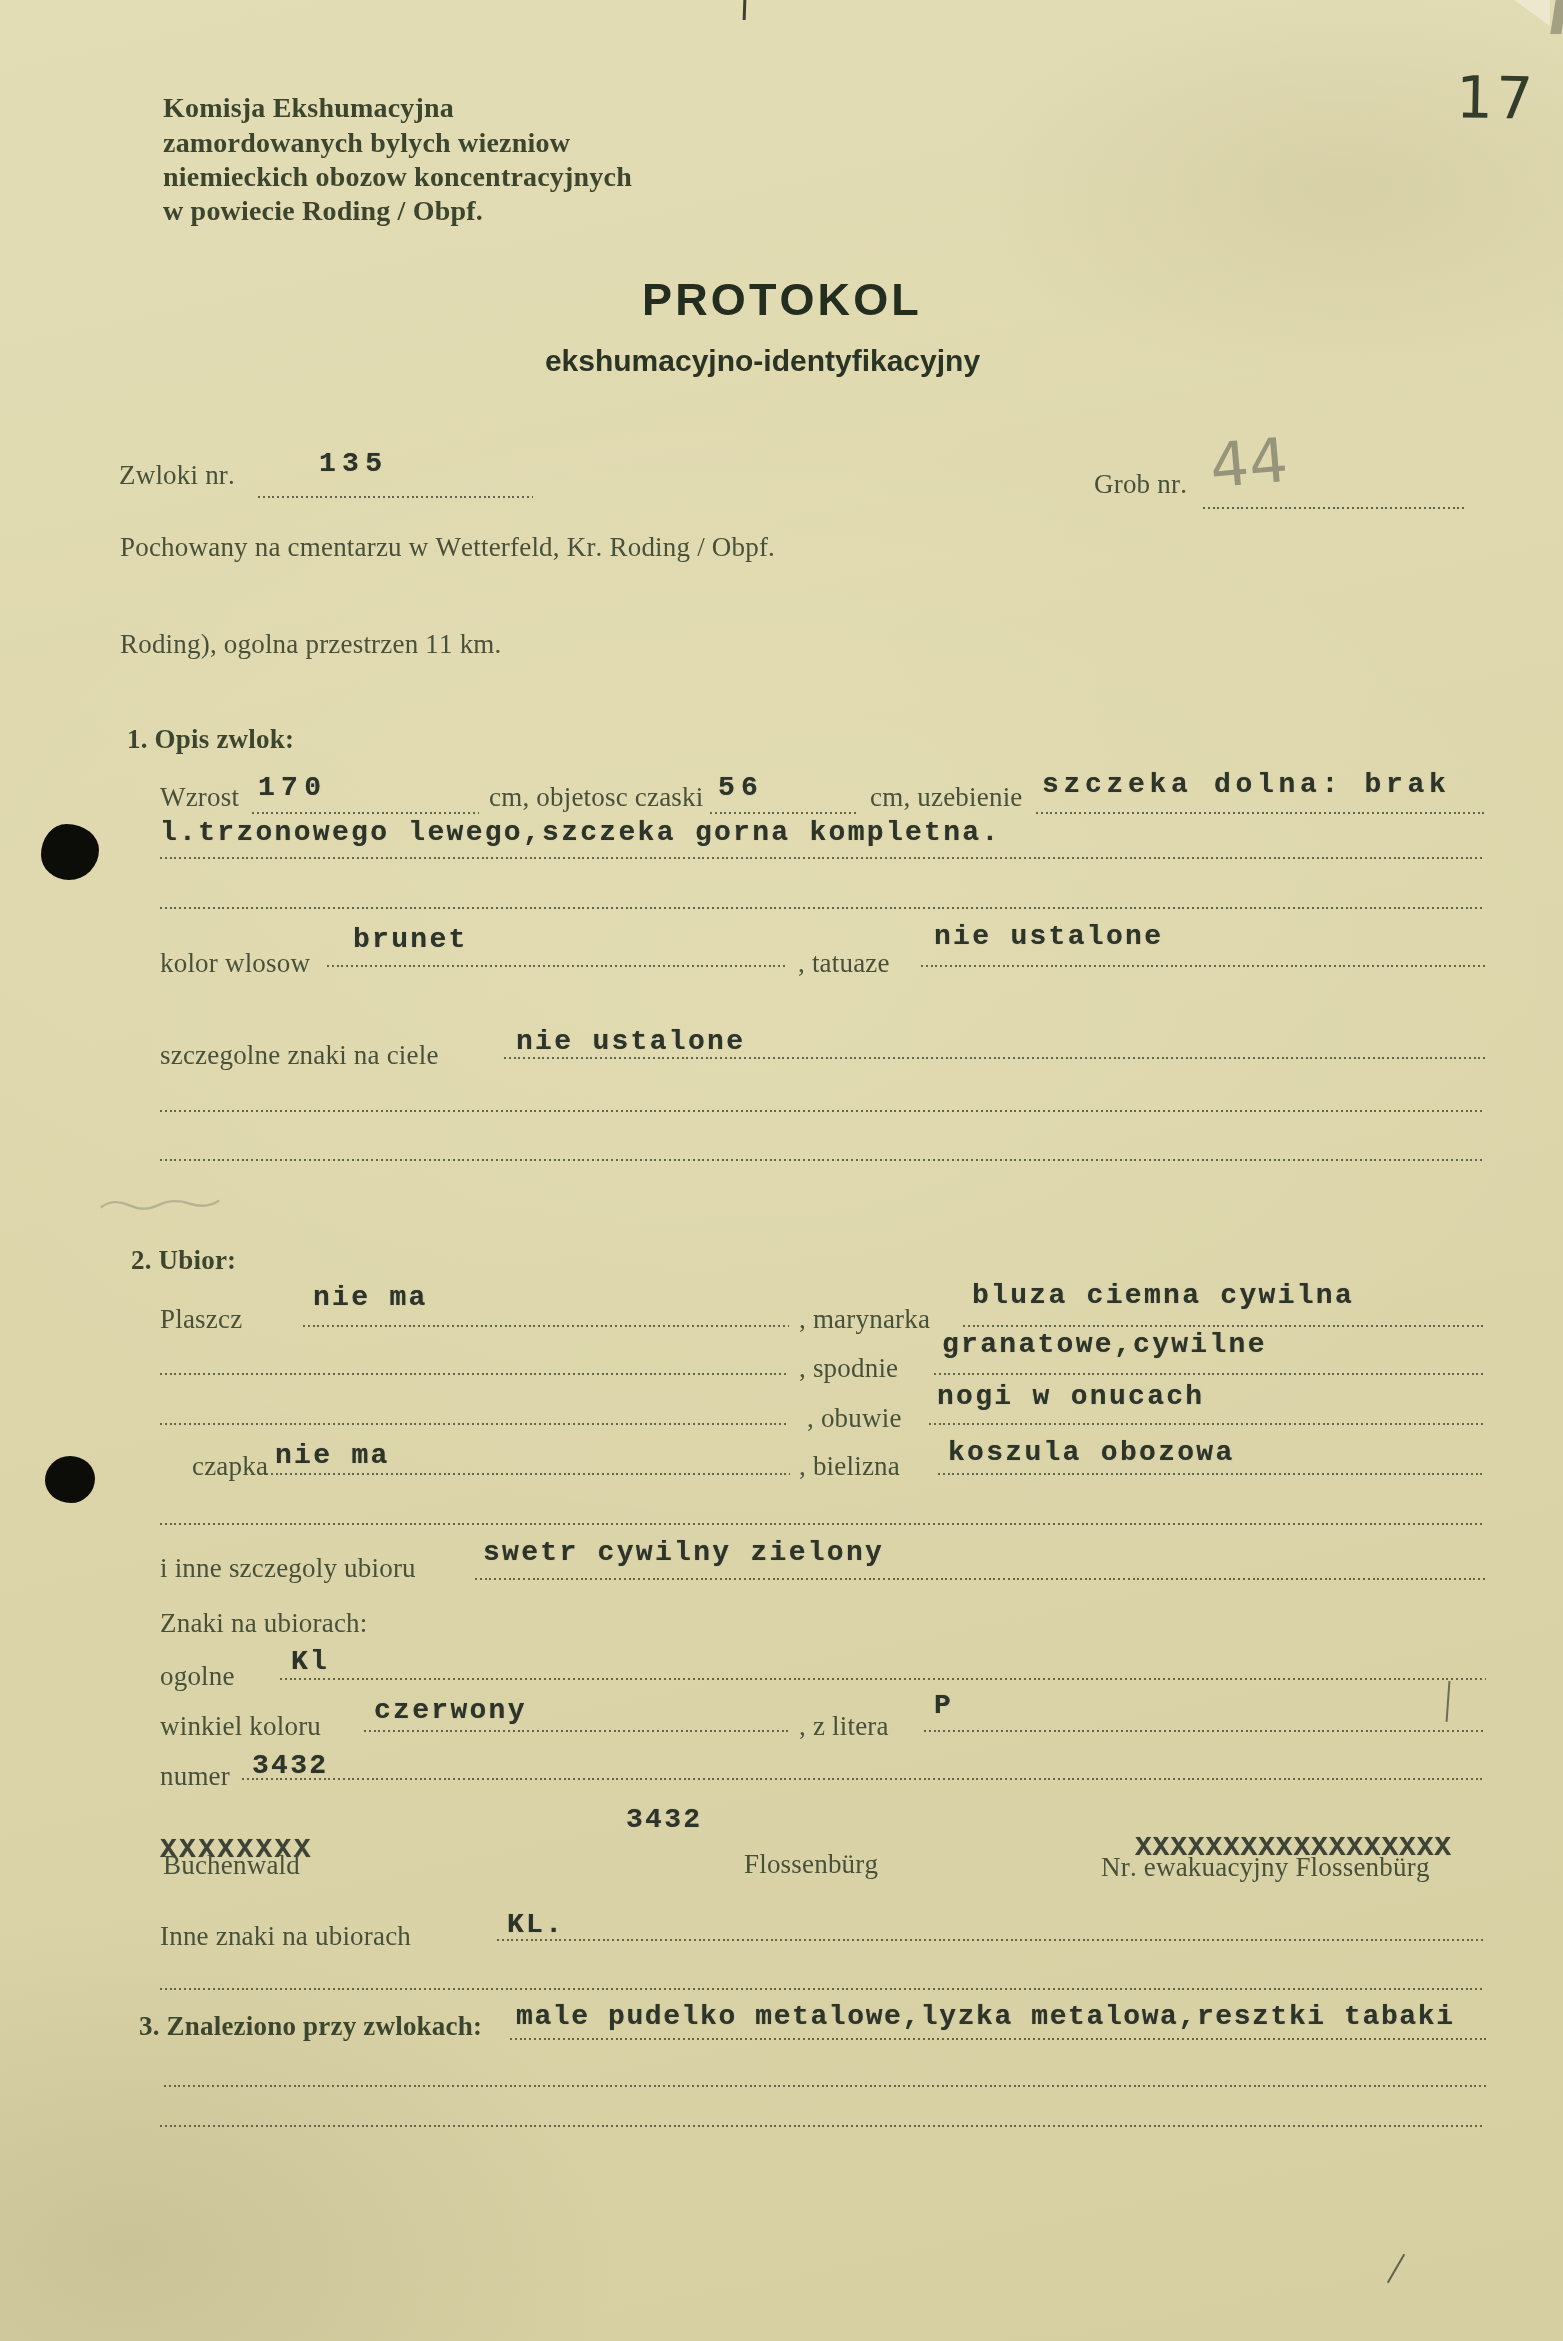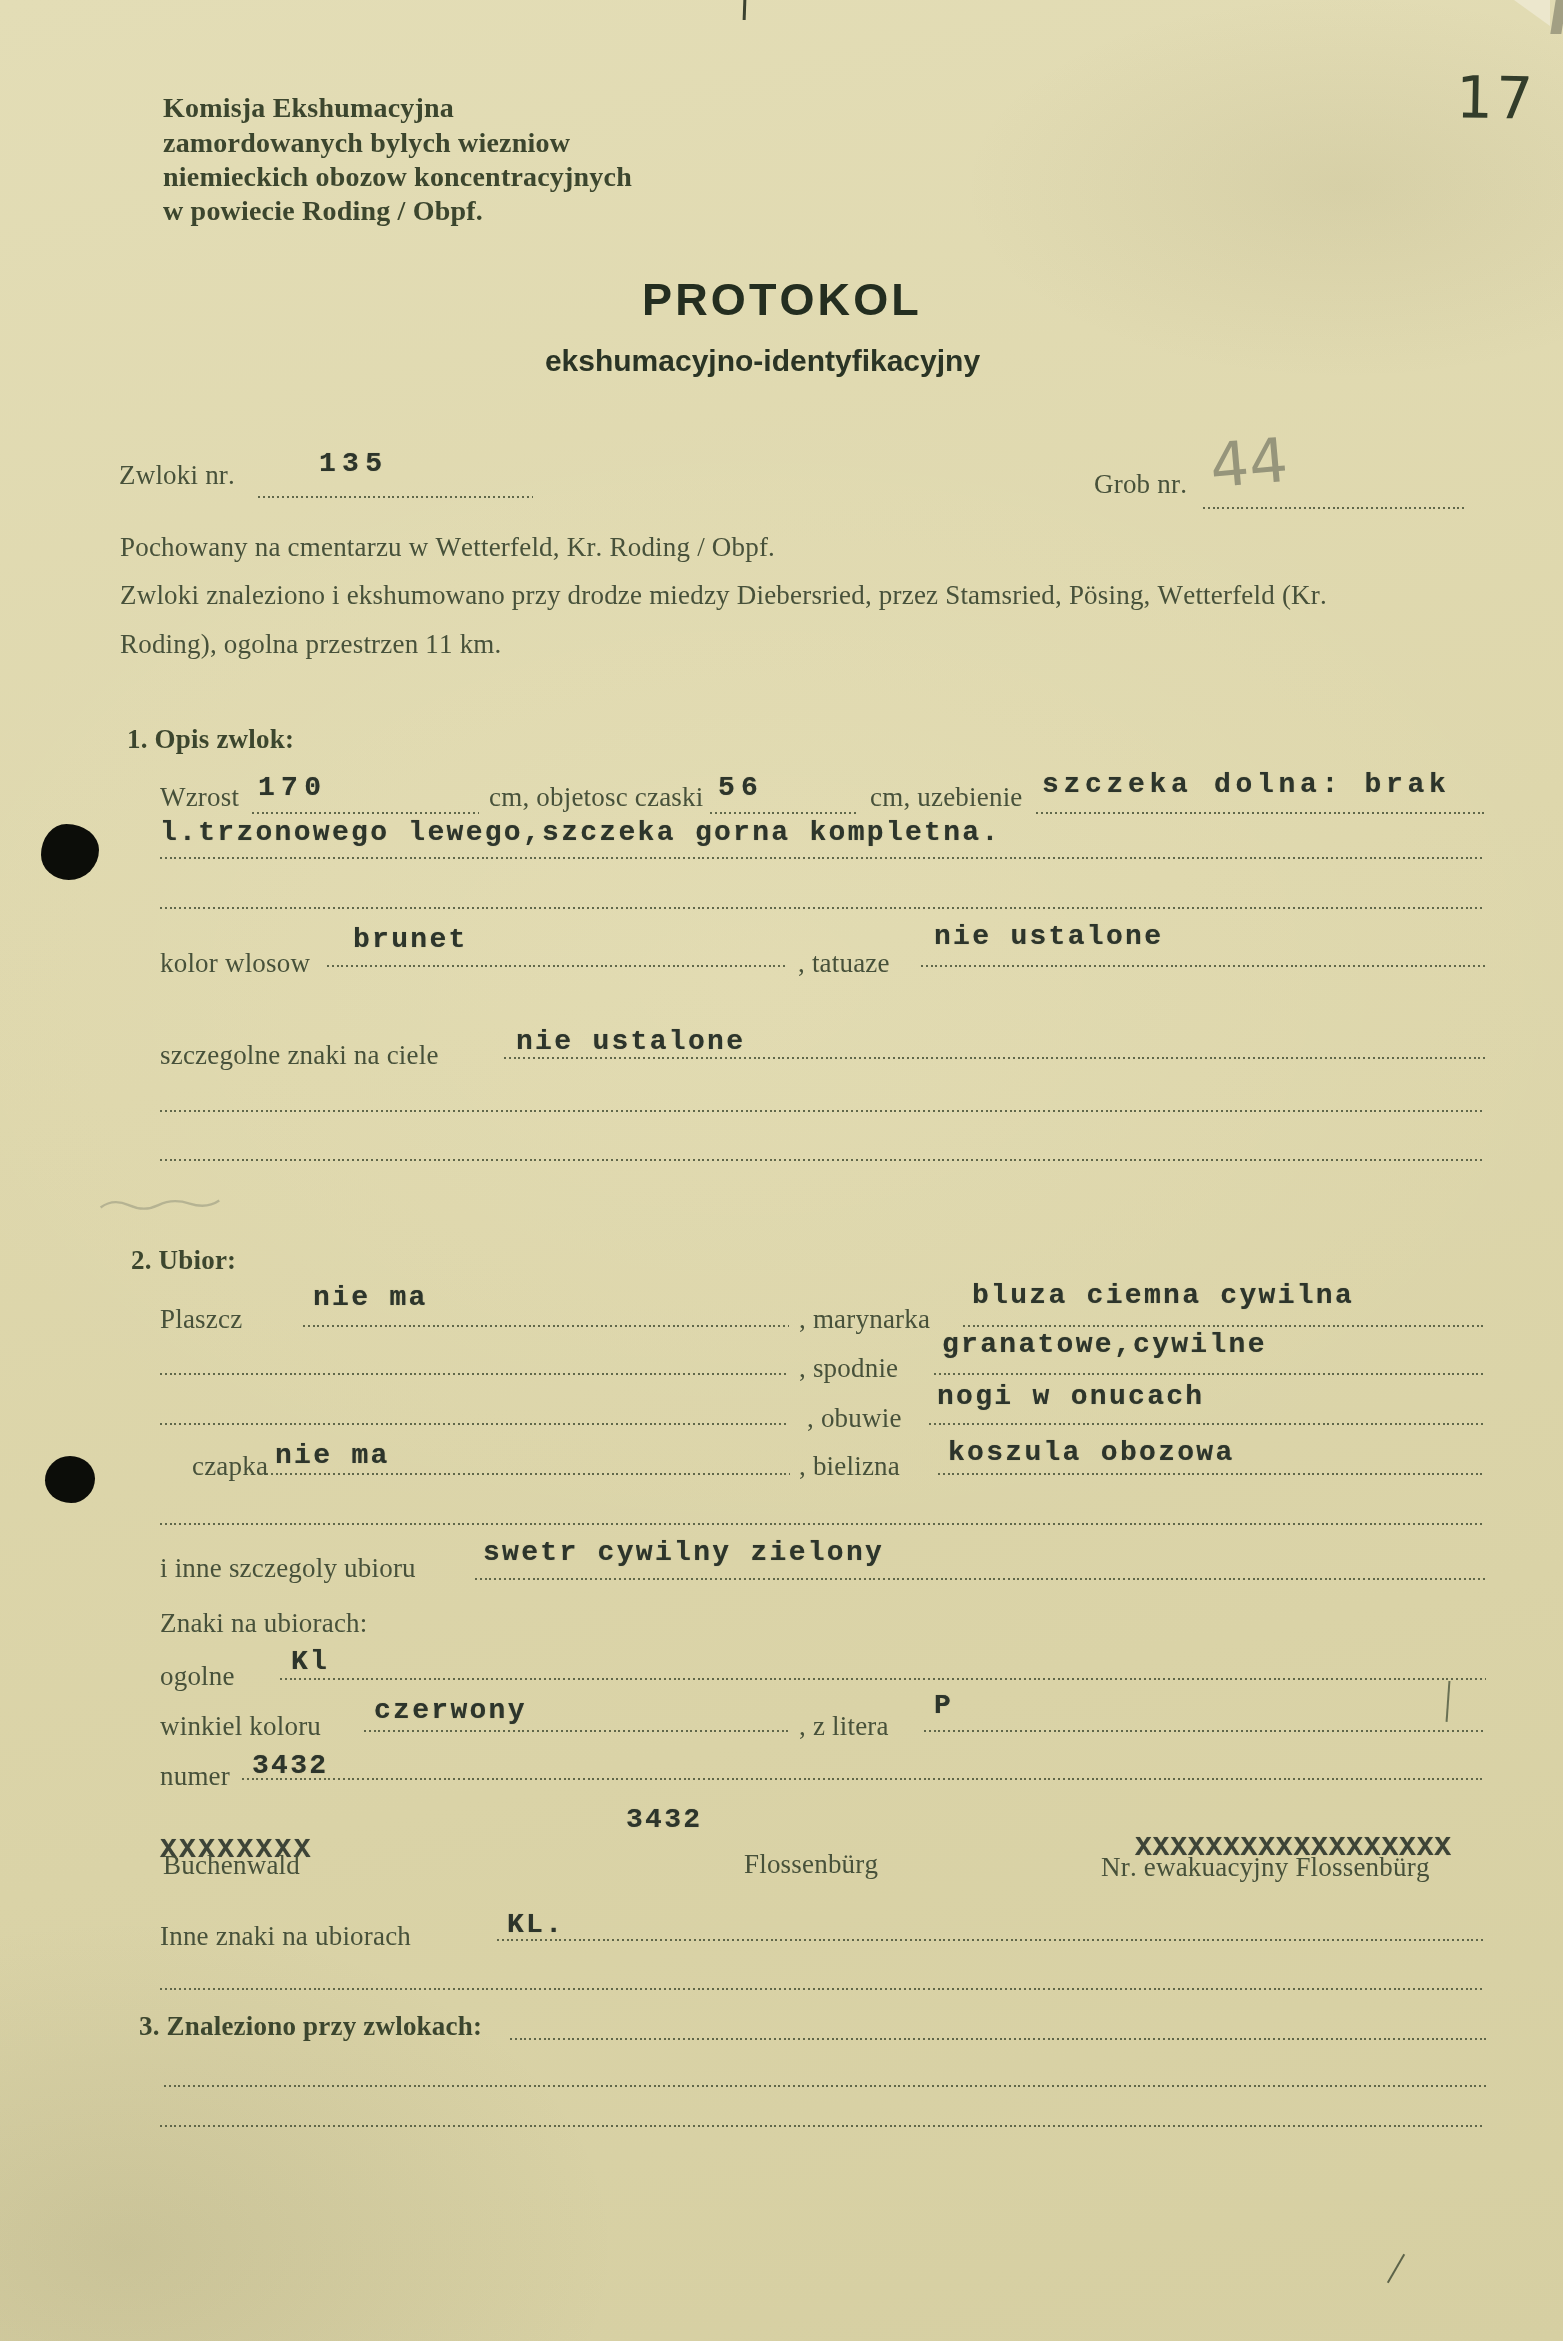--- a/index.html
+++ b/index.html
@@ -50,21 +50,20 @@
   <div class="sans" style="left:0;width:1525px;text-align:center;top:346px;font-size:30px;color:#2a3425;">ekshumacyjno-identyfikacyjny</div>
 
   <div class="l" style="left:119px;top:460px;">Zwloki nr.</div>
   <div class="t ls8" style="left:319px;top:450px;">135</div>
   <div class="d" style="left:258px;top:496px;width:275px;"></div>
   <div class="l" style="left:1094px;top:469px;">Grob nr.</div>
   <div class="d" style="left:1203px;top:507px;width:262px;"></div>
   <div class="hw" style="left:1210px;top:432px;font-size:61px;transform:rotate(-5deg);opacity:.85;">44</div>
 
   <div class="l" style="left:120px;top:532px;">Pochowany na cmentarzu w Wetterfeld, Kr. Roding / Obpf.</div>
-  <div class="l" style="left:120px;top:580px;">Zwloki znaleziono i ekshumowano przy drodze miedzy Diebersried, przez Stamsried, Pösing, Wetterfeld (Kr.</div>
   <div class="l" style="left:120px;top:629px;">Roding), ogolna przestrzen 11 km.</div>
 
   <div class="l b" style="left:127px;top:724px;">1. Opis zwlok:</div>
   <div class="l" style="left:160px;top:782px;">Wzrost</div>
   <div class="t ls8" style="left:258px;top:774px;">170</div>
   <div class="d" style="left:252px;top:812px;width:227px;"></div>
   <div class="l" style="left:489px;top:782px;">cm, objetosc czaski</div>
   <div class="t ls8" style="left:718px;top:774px;">56</div>
   <div class="d" style="left:710px;top:812px;width:149px;"></div>
   <div class="l" style="left:870px;top:782px;">cm, uzebienie</div>
@@ -139,18 +138,19 @@
   <div class="l" style="left:744px;top:1849px;">Flossenbürg</div>
   <div class="t ls1" style="left:1135px;top:1834px;opacity:.9;">XXXXXXXXXXXXXXXXXX</div>
   <div class="l" style="left:1101px;top:1852px;">Nr. ewakuacyjny Flossenbürg</div>
 
   <div class="l" style="left:160px;top:1921px;">Inne znaki na ubiorach</div>
   <div class="t" style="left:507px;top:1911px;">KL.</div>
   <div class="d" style="left:497px;top:1939px;width:989px;"></div>
   <div class="d" style="left:160px;top:1988px;width:1325px;"></div>
 
   <div class="l b" style="left:139px;top:2011px;">3. Znaleziono przy zwlokach:</div>
+  <div class="t ls2" style="left:516px;top:2003px;">male pudelko metalowe,lyzka metalowa,resztki tabaki</div>
   <div class="d" style="left:510px;top:2038px;width:976px;"></div>
   <div class="d" style="left:164px;top:2085px;width:1322px;"></div>
   <div class="d" style="left:160px;top:2125px;width:1325px;"></div>
 
 </div>
 
 
 </body></html>

